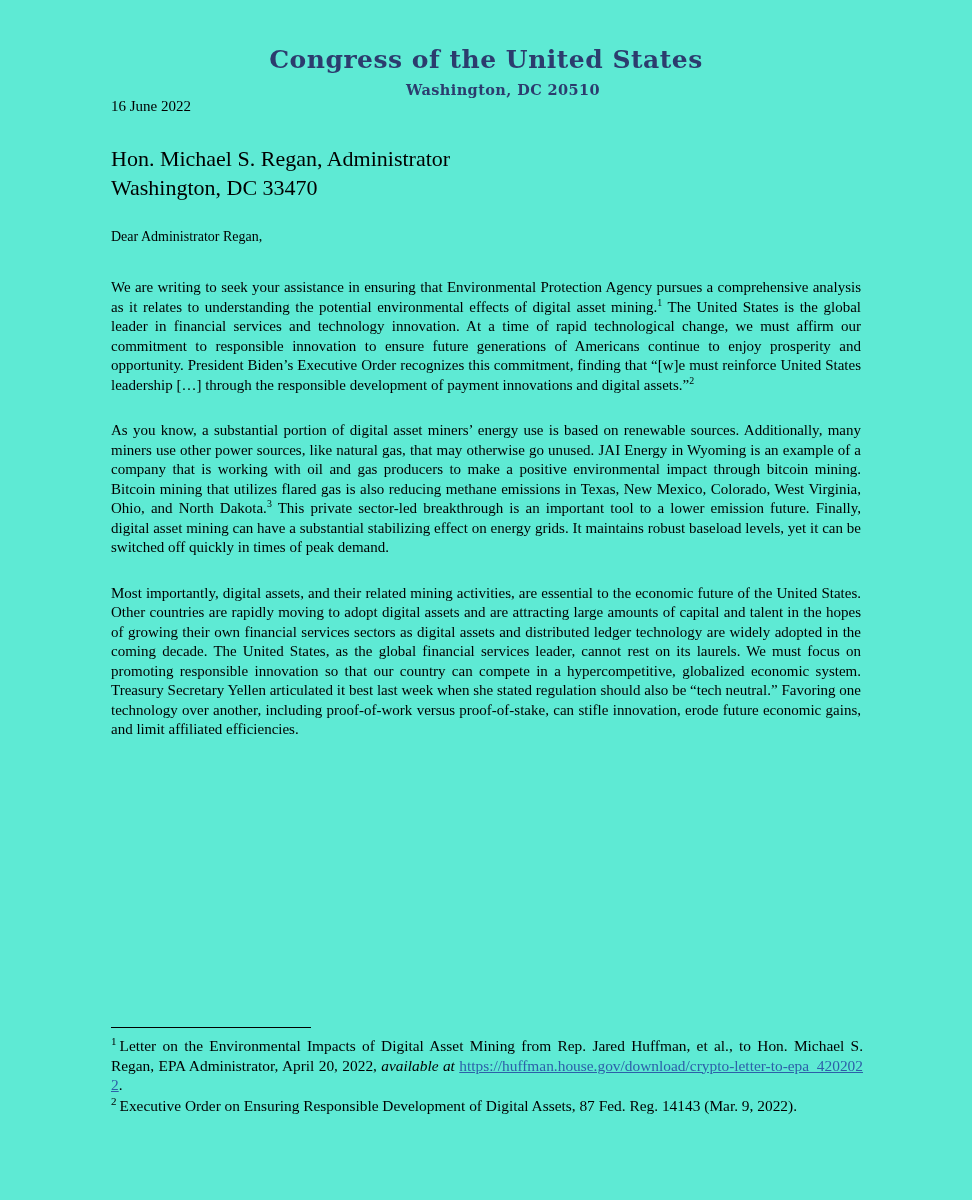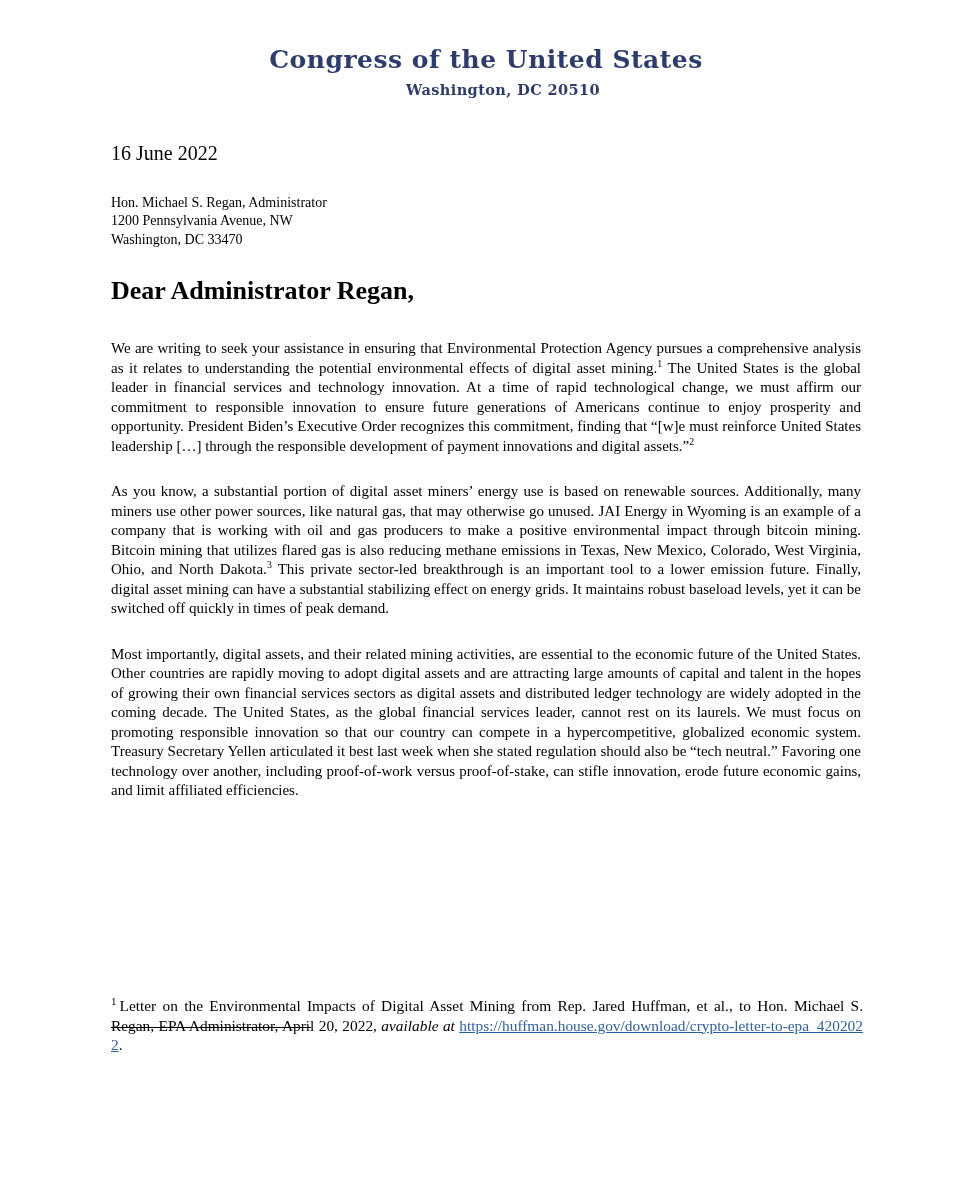--- a/index.html
+++ b/index.html
@@ -3,21 +3,21 @@
 <meta charset="utf-8">
 <style>
   html, body {
     margin: 0;
     padding: 0;
     background: #d8d8d8;
   }
   .page {
     width: 972px;
     height: 1200px;
-    background: #ffffff;
+    background: #5eead4;
     position: relative;
     box-sizing: border-box;
     overflow: hidden;
     font-family: "Liberation Serif", serif;
     color: #000000;
   }
   .letterhead {
     text-align: center;
     padding-top: 46px;
   }
@@ -36,32 +36,30 @@
     color: #2c3c6e;
     margin-top: 7px;
     letter-spacing: 0.4px;
     padding-left: 34px;
   }
   .body-area {
     margin: 0 111px 0 111px;
     width: 750px;
   }
   .date {
-    font-size: 20px;
-    margin-top: 44px;
+    font-size: 15px;
   }
   .addr {
     margin-top: 29px;
-    font-size: 14px;
+    font-size: 22px;
     line-height: 1.33;
   }
   .salutation {
     margin-top: 27px;
-    font-size: 26px;
-    font-weight: bold;
+    font-size: 14px;
   }
   p.para {
     font-size: 15px;
     line-height: 1.30;
     text-align: justify;
     margin: 26px 0 0 0;
     text-justify: inter-word;
   }
   p.para.first {
     margin-top: 33px;
@@ -74,21 +72,21 @@
   .footnote-sep {
     position: absolute;
     left: 111px;
     top: 1027px;
     width: 200px;
     border-top: 1px solid #000;
   }
   .footnotes {
     position: absolute;
     left: 111px;
-    top: 996px;
+    top: 1036px;
     width: 752px;
     font-size: 15.4px;
     line-height: 1.27;
     text-align: justify;
   }
   .footnotes .fn {
     margin-bottom: 1px;
   }
   .fn-num {
     font-size: 11px;
@@ -114,35 +112,37 @@
     <div class="letterhead-title">Congress of the United States</div>
     <div class="letterhead-sub">Washington, DC 20510</div>
   </div>
 
   <div class="body-area">
 
     <div class="date">16 June 2022</div>
 
     <div class="addr">
       <div>Hon. Michael S. Regan, Administrator</div>
-      <div>1200 Pennsylvania Avenue, NW</div>
       <div>Washington, DC 33470</div>
     </div>
 
     <div class="salutation">Dear Administrator Regan,</div>
 
     <p class="para first"><span>We are writing to seek your assistance in ensuring that Environmental Protection Agency pursues a comprehensive analysis as it relates to understanding the potential environmental effects of digital asset mining.</span><sup>1</sup><span> The United States is the global leader in financial services and technology innovation. At a time of rapid technological change, we must affirm our commitment to responsible innovation to ensure future generations of Americans continue to enjoy prosperity and opportunity. President Biden’s Executive Order recognizes this commitment, finding that “[w]e must reinforce United States leadership […] through the responsible development of payment innovations and digital assets.”</span><sup>2</sup></p>
 
     <p class="para"><span>As you know, a substantial portion of digital asset miners’ energy use is based on renewable sources. Additionally, many miners use other power sources, like natural gas, that may otherwise go unused. JAI Energy in Wyoming is an example of a company that is working with oil and gas producers to make a positive environmental impact through bitcoin mining. Bitcoin mining that utilizes flared gas is also reducing methane emissions in Texas, New Mexico, Colorado, West Virginia, Ohio, and North Dakota.</span><sup>3</sup><span> This private sector-led breakthrough is an important tool to a lower emission future. Finally, digital asset mining can have a substantial stabilizing effect on energy grids. It maintains robust baseload levels, yet it can be switched off quickly in times of peak demand.</span></p>
 
     <p class="para">Most importantly, digital assets, and their related mining activities, are essential to the economic future of the United States. Other countries are rapidly moving to adopt digital assets and are attracting large amounts of capital and talent in the hopes of growing their own financial services sectors as digital assets and distributed ledger technology are widely adopted in the coming decade. The United States, as the global financial services leader, cannot rest on its laurels. We must focus on promoting responsible innovation so that our country can compete in a hypercompetitive, globalized economic system. Treasury Secretary Yellen articulated it best last week when she stated regulation should also be “tech neutral.” Favoring one technology over another, including proof-of-work versus proof-of-stake, can stifle innovation, erode future economic gains, and limit affiliated efficiencies.</p>
 
   </div>
 
   <div class="footnote-sep"></div>
 
   <div class="footnotes">
     <div class="fn">
       <span class="fn-num">1</span><span>Letter on the Environmental Impacts of Digital Asset Mining from Rep. Jared Huffman, et al., to Hon. Michael S. Regan, EPA Administrator, April 20, 2022, </span><i>available at</i> <a class="link" href="#">https://huffman.house.gov/download/crypto-letter-to-epa_4202022</a><span>.</span>
     </div>
+    <div class="fn">
+      <span class="fn-num">2</span><span>Executive Order on Ensuring Responsible Development of Digital Assets, 87 Fed. Reg. 14143 (Mar. 9, 2022).</span>
+    </div>
   </div>
 
 </div>
 
 </body></html>

